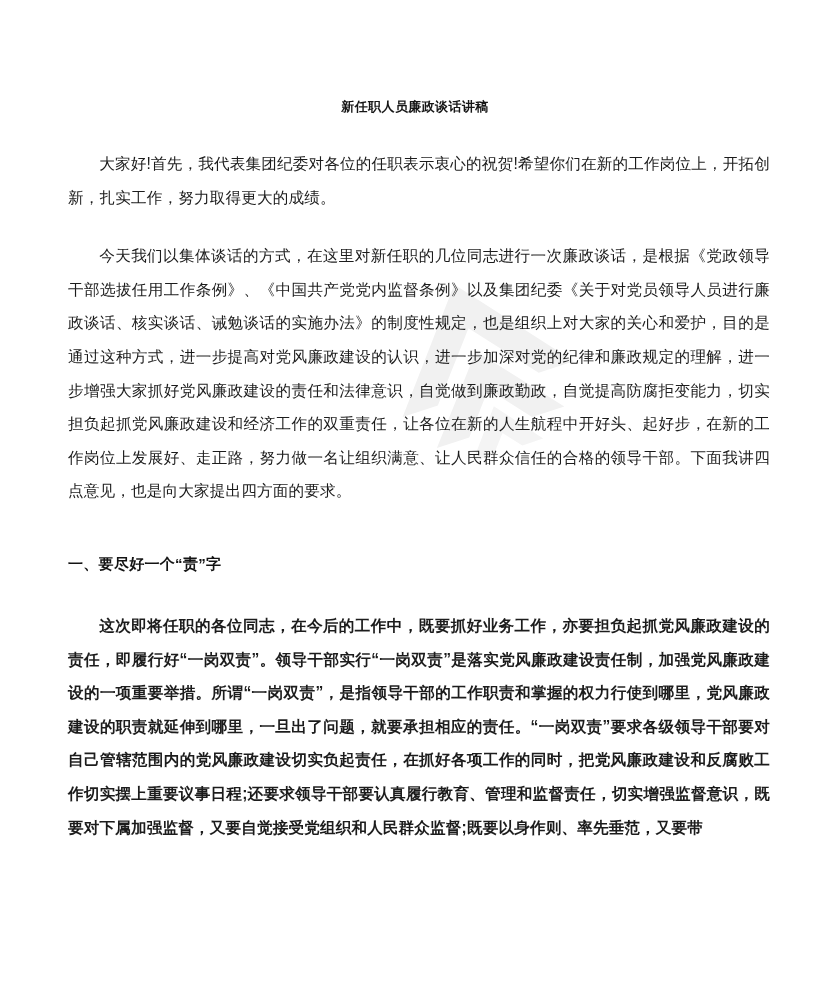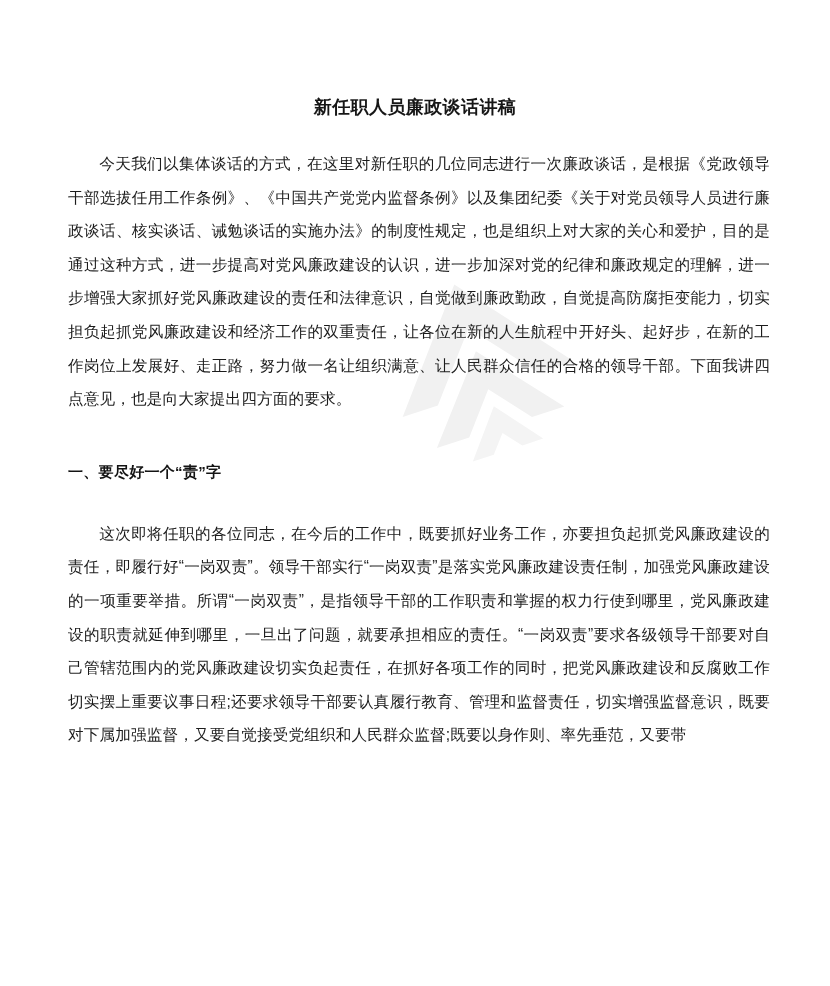--- a/index.html
+++ b/index.html
@@ -40,21 +40,21 @@
     left: 0;
     top: 0;
     width: 830px;
     z-index: 1;
   }
 
   .title {
     margin: 0;
     padding: 0;
     text-align: center;
-    font-size: 18px;
+    font-size: 13px;
     font-weight: bold;
     color: #161616;
     letter-spacing: 0.4px;
     line-height: 30px;
     padding-top: 92px;
   }
 
   .para {
     margin: 0;
     color: #1c1c1c;
@@ -78,21 +78,21 @@
     margin-left: 68px;
     margin-right: 60px;
     margin-top: 42px;
     font-size: 15px;
     font-weight: bold;
     color: #131313;
     line-height: 28px;
     letter-spacing: 0.3px;
   }
 
-  .p-body1 { margin-top: 31px; }
+  .p-body1 { margin-top: 31px; font-weight: bold; }
 </style>
 </head>
 <body>
 
 <div id="page">
 
   <div id="watermark">
     <svg viewBox="0 0 230 230" xmlns="http://www.w3.org/2000/svg">
       <g transform="rotate(-18 115 115)">
         <polygon points="115,22 205,132 168,132 115,68 62,132 25,132" fill="#f1f1f1"></polygon>
@@ -100,20 +100,21 @@
         <polygon points="115,150 152,196 130,196 115,178 100,196 78,196" fill="#f4f4f4"></polygon>
       </g>
     </svg>
   </div>
 
   <div id="doc">
 
     <h1 class="title">新任职人员廉政谈话讲稿</h1>
 
 
+    <p class="para indent p-greeting">大家好!首先，我代表集团纪委对各位的任职表示衷心的祝贺!希望你们在新的工作岗位上，开拓创新，扎实工作，努力取得更大的成绩。</p>
 
     <p class="para indent p-intro">今天我们以集体谈话的方式，在这里对新任职的几位同志进行一次廉政谈话，是根据《党政领导干部选拔任用工作条例》、《中国共产党党内监督条例》以及集团纪委《关于对党员领导人员进行廉政谈话、核实谈话、诫勉谈话的实施办法》的制度性规定，也是组织上对大家的关心和爱护，目的是通过这种方式，进一步提高对党风廉政建设的认识，进一步加深对党的纪律和廉政规定的理解，进一步增强大家抓好党风廉政建设的责任和法律意识，自觉做到廉政勤政，自觉提高防腐拒变能力，切实担负起抓党风廉政建设和经济工作的双重责任，让各位在新的人生航程中开好头、起好步，在新的工作岗位上发展好、走正路，努力做一名让组织满意、让人民群众信任的合格的领导干部。下面我讲四点意见，也是向大家提出四方面的要求。</p>
 
     <h2 class="heading">一、要尽好一个“责”字</h2>
 
     <p class="para indent p-body1">这次即将任职的各位同志，在今后的工作中，既要抓好业务工作，亦要担负起抓党风廉政建设的责任，即履行好“一岗双责”。领导干部实行“一岗双责”是落实党风廉政建设责任制，加强党风廉政建设的一项重要举措。所谓“一岗双责”，是指领导干部的工作职责和掌握的权力行使到哪里，党风廉政建设的职责就延伸到哪里，一旦出了问题，就要承担相应的责任。“一岗双责”要求各级领导干部要对自己管辖范围内的党风廉政建设切实负起责任，在抓好各项工作的同时，把党风廉政建设和反腐败工作切实摆上重要议事日程;还要求领导干部要认真履行教育、管理和监督责任，切实增强监督意识，既要对下属加强监督，又要自觉接受党组织和人民群众监督;既要以身作则、率先垂范，又要带</p>
 
   </div>
 
 </div>

